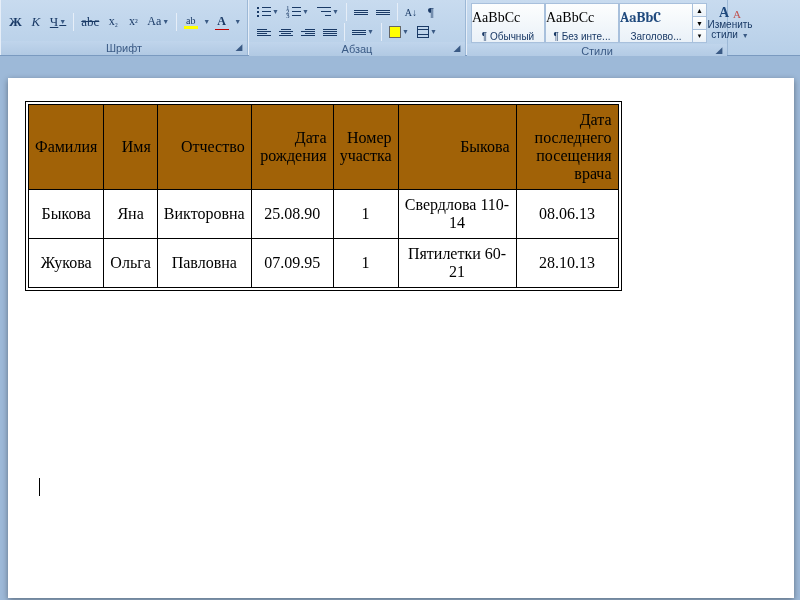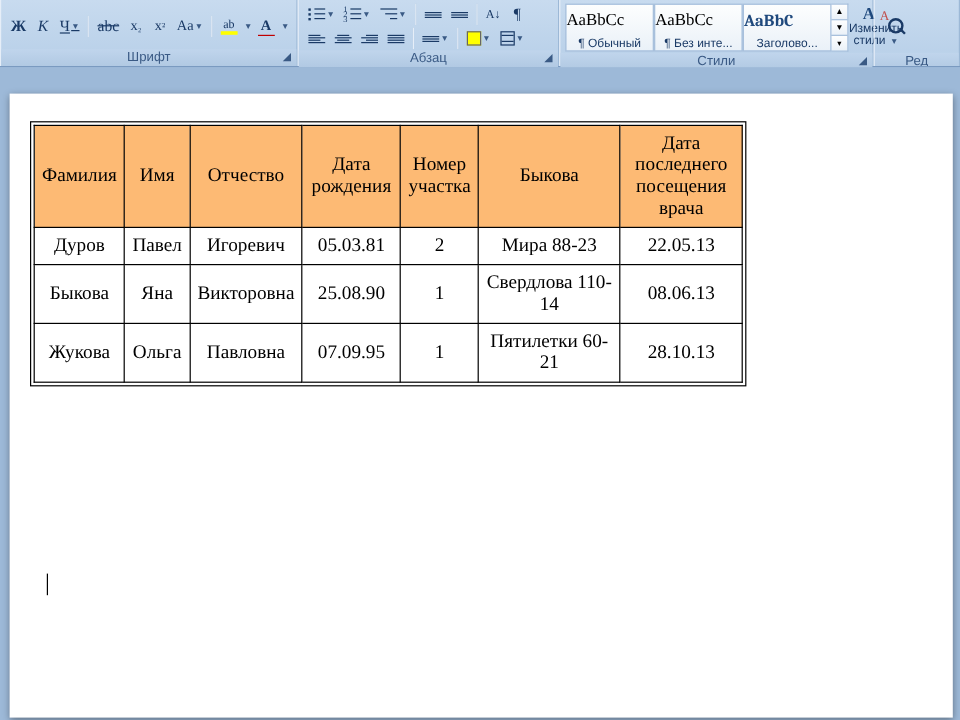--- a/index.html
+++ b/index.html
@@ -194,22 +194,23 @@
   table.doc th, table.doc td {
     border:1px solid #000;
     border-style:solid;
     padding:6px 6px;
     text-align:center;
     vertical-align:middle;
   }
   
   table.doc { outline:1px solid #000; outline-offset:2px; }
   table.doc th {
-    background:#fdba74;
+    background:#a16207;
     font-weight:normal;
+    text-align:right;
   }
   table.doc td, table.doc th { border:1.5px double #000; }
 
   
   .pointer {
     position:absolute; right:6px; top:34px;
     width:12px; height:18px;
   }
   .pointer svg { width:12px; height:18px; }
 </style>
@@ -394,30 +395,20 @@
         <span class="ic change-styles-ic"></span>
         <span class="tx"><span>Изменить стили</span> <span class="dd-arr">▼</span></span>
       </div>
     </div>
     <div class="label">
       <span>Стили</span>
       <span class="dlg-launcher">◢</span>
     </div>
   </div>
 
-  <div class="ribbon-group" style="flex:1;min-width:0;overflow:hidden">
-    <div class="tools">
-      <div class="big-btn" style="width:30px">
-        <span class="find-ic"></span>
-      </div>
-    </div>
-    <div class="label">
-      <span>Ред</span>
-    </div>
-  </div>
 </div>
 
 <div class="workspace">
   <div class="pointer">
     <svg viewBox="0 0 12 18">
         <path d="M0 0 L0 14 L3.5 11 L6 17 L8 16 L5.5 10 L10 10 Z" fill="#fff" stroke="#000" stroke-width="1"></path>
       </svg>
   </div>
   <div class="page">
     <table class="doc">
@@ -426,29 +417,20 @@
           <th>Фамилия</th>
           <th>Имя</th>
           <th>Отчество</th>
           <th style="width:82px">Дата рождения</th>
           <th style="width:64px">Номер участка</th>
           <th style="width:118px">Быкова</th>
           <th style="width:102px">Дата последнего посещения врача</th>
         </tr>
       </thead>
       <tbody>
-        <tr>
-          <td>Дуров</td>
-          <td>Павел</td>
-          <td>Игоревич</td>
-          <td>05.03.81</td>
-          <td>2</td>
-          <td>Мира 88-23</td>
-          <td>22.05.13</td>
-        </tr>
         <tr>
           <td>Быкова</td>
           <td>Яна</td>
           <td>Викторовна</td>
           <td>25.08.90</td>
           <td>1</td>
           <td>Свердлова 110-14</td>
           <td>08.06.13</td>
         </tr>
         <tr>

